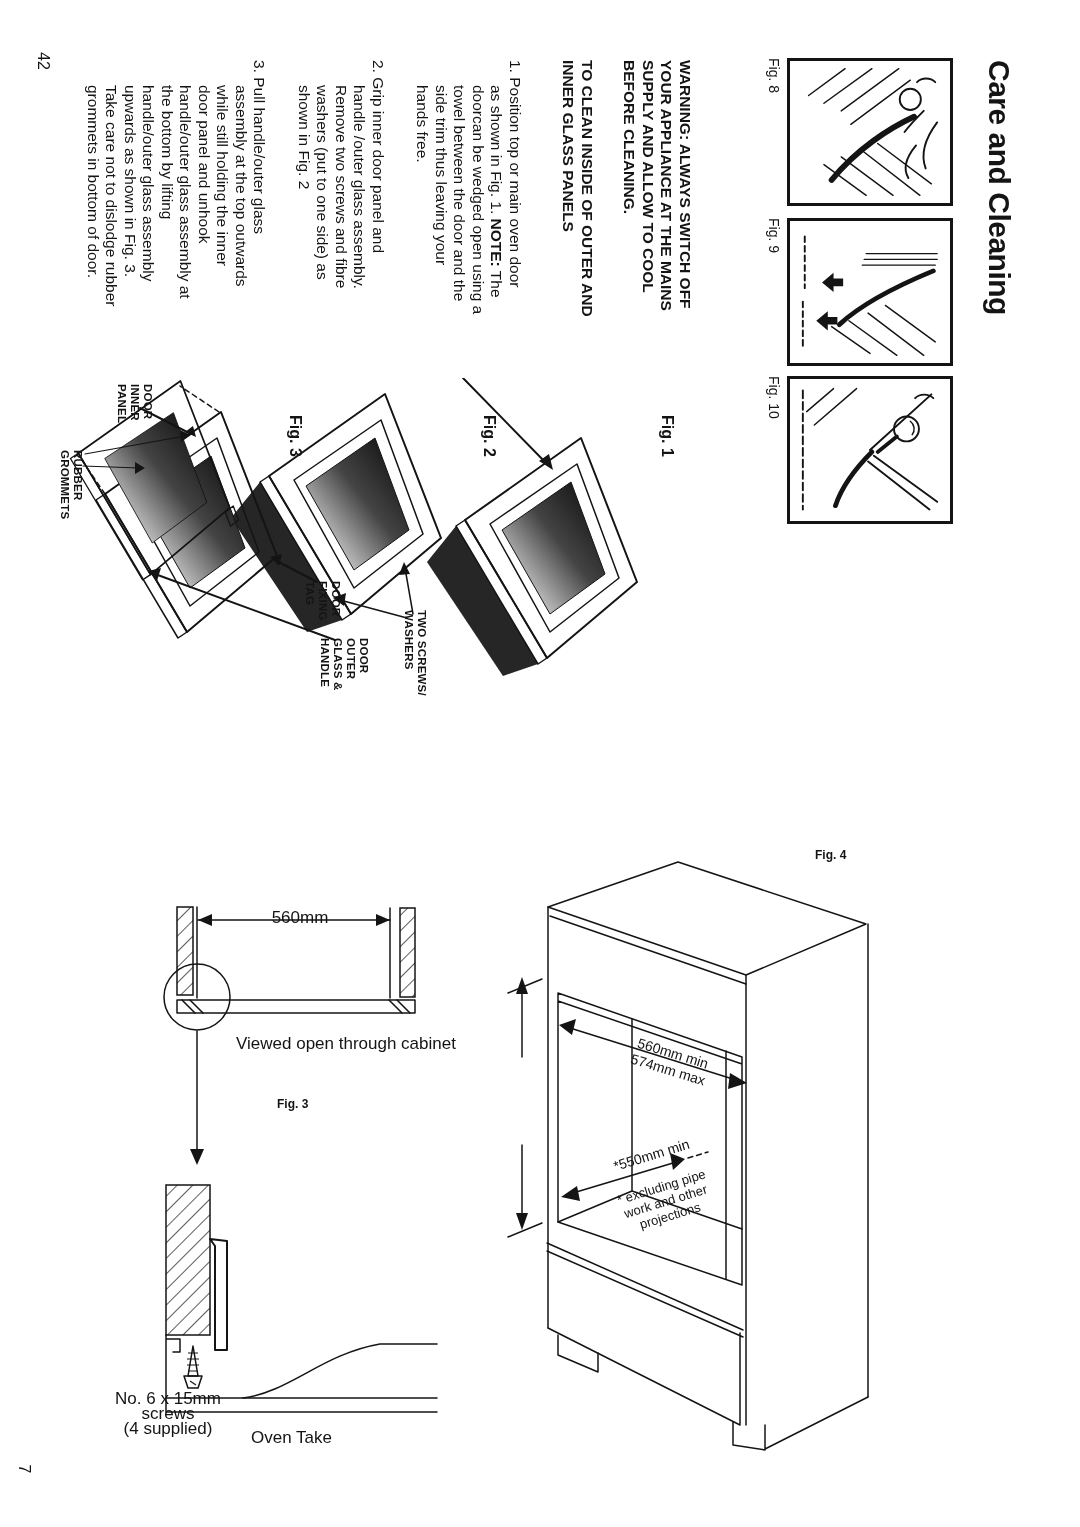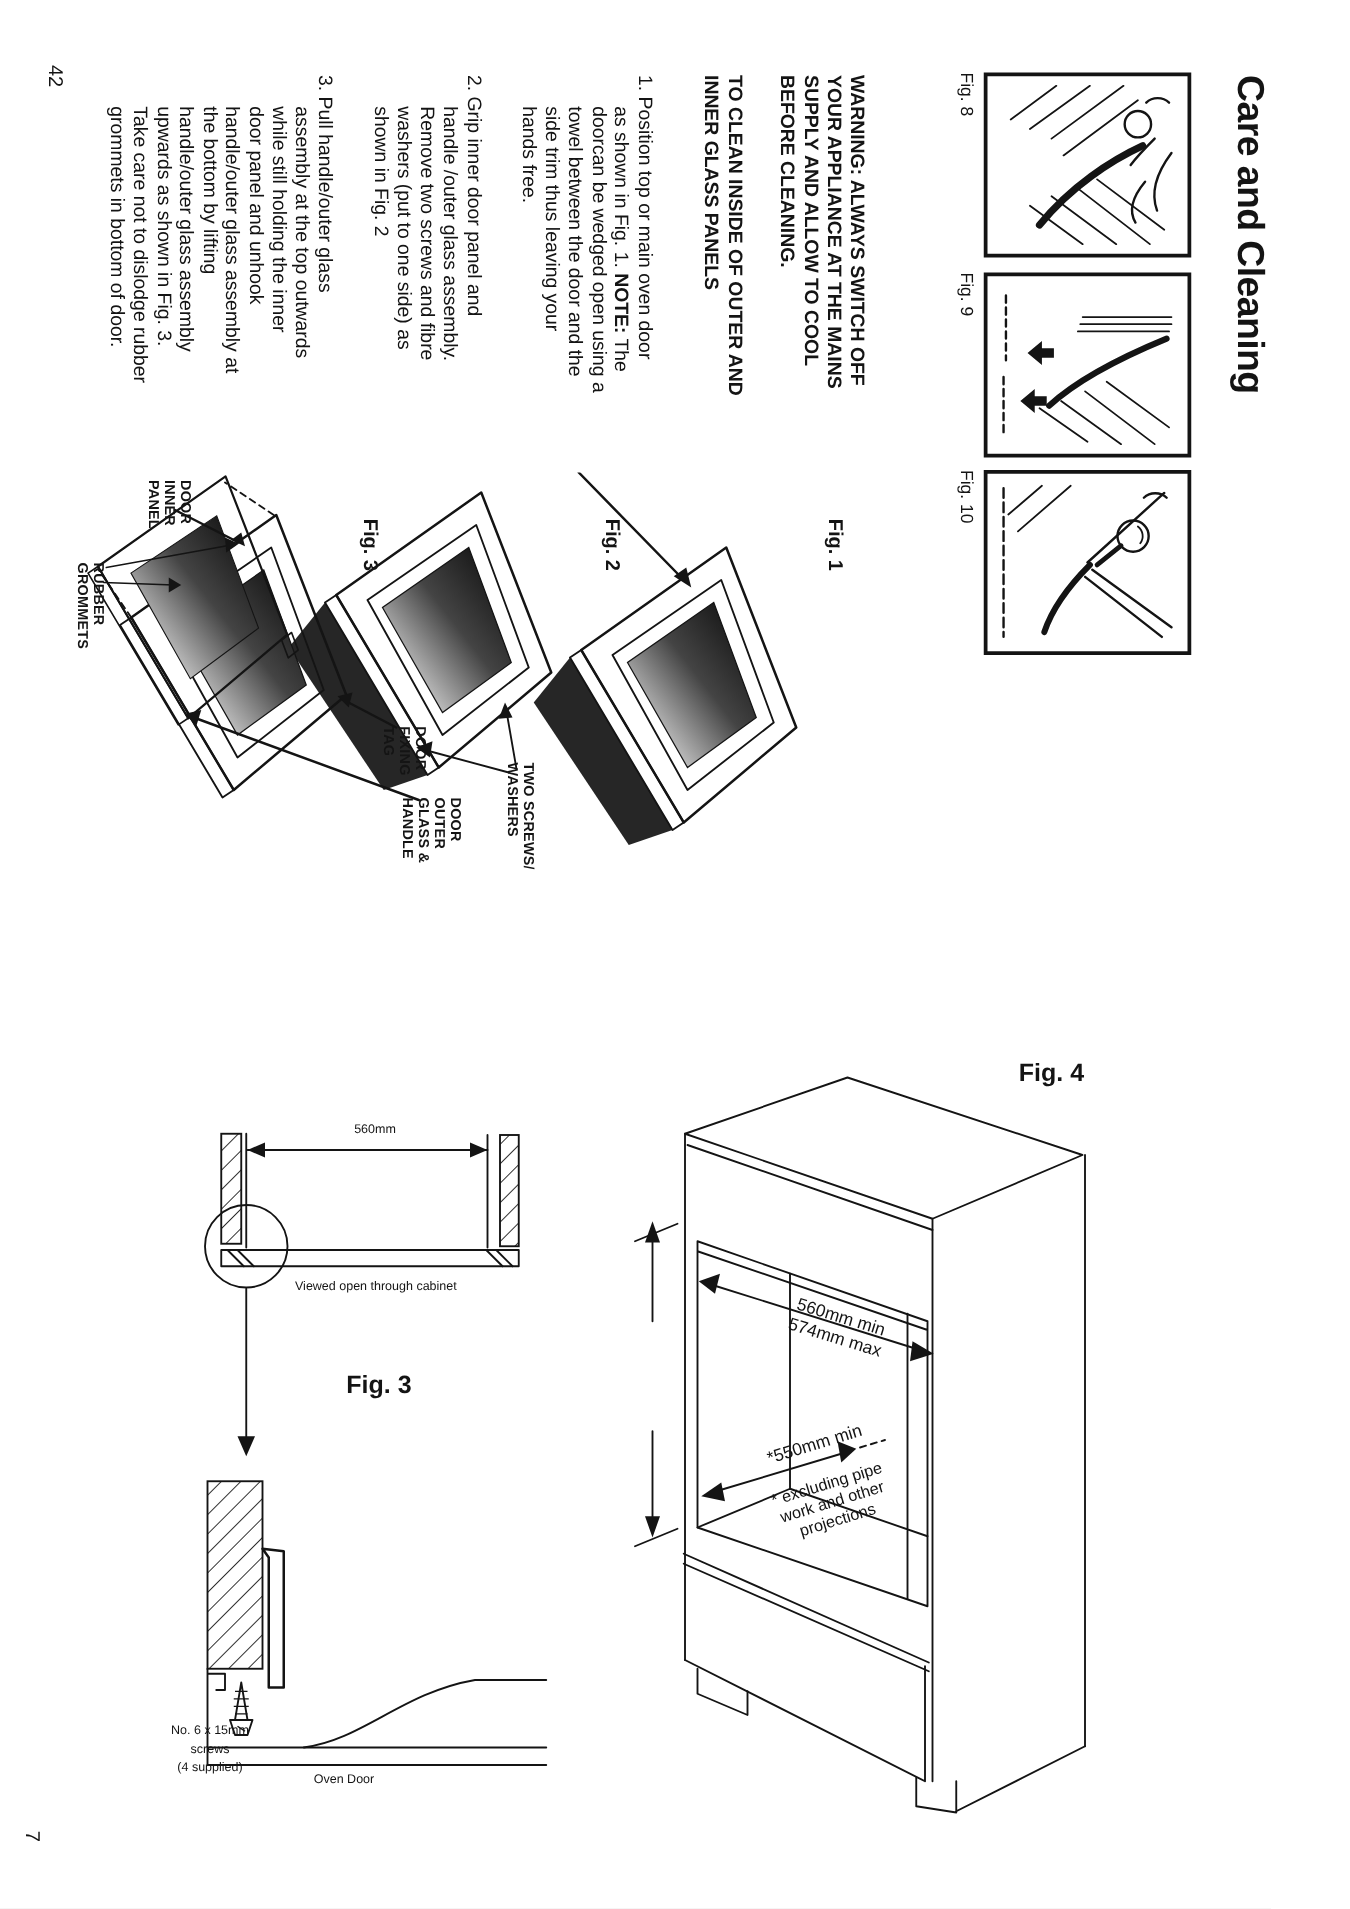--- a/index.html
+++ b/index.html
@@ -12,23 +12,23 @@
   .pg-title{font-size:30px;font-weight:bold;letter-spacing:-0.5px;white-space:nowrap;}
   .figbox{position:absolute;width:148px;height:166px;border:3px solid #141414;box-sizing:border-box;background:#fff;}
   .figcap{font-size:14px;white-space:nowrap;}
   .boldblock{font-size:15.5px;font-weight:bold;line-height:18.5px;white-space:pre-line;width:330px;}
   .step{font-size:15.5px;line-height:18.5px;white-space:pre-line;width:330px;
         padding-left:25px;text-indent:-25px;margin:0 0 26px 0;}
   .figlabel{font-size:16px;font-weight:bold;white-space:nowrap;}
   .callout{font-size:11.5px;font-weight:bold;line-height:13px;white-space:pre-line;letter-spacing:0.2px;}
   .pgnum{font-size:16px;}
   
-  .smalltext{font-size:10px;line-height:15px;white-space:pre-line;}
+  .smalltext{font-size:17px;line-height:15px;white-space:pre-line;margin-top:14px;}
   .center{text-align:center;}
-  .bfig{font-size:20px;font-weight:bold;white-space:nowrap;}
+  .bfig{font-size:12px;font-weight:bold;white-space:nowrap;}
   .dimr{transform-origin:0 0;white-space:pre-line;font-size:14px;line-height:17px;text-align:center;}
   .rot90{transform:rotate(90deg);transform-origin:center;}
   svg{display:block;}
   .lineart{stroke:#141414;fill:none;stroke-width:1.5;stroke-linecap:round;stroke-linejoin:round;}
   .lineart2{stroke:#141414;fill:none;stroke-width:2;stroke-linecap:round;stroke-linejoin:round;}
   .fillart{fill:#141414;stroke:none;}
 </style>
 </head>
 <body>
 
@@ -238,21 +238,21 @@
     <polygon class="fillart" points="81,352 97,341 100,356"></polygon>
     <polygon class="fillart" points="205,314 190,308 193,325"></polygon>
   </svg>
 
   <div class="abs smalltext center" style="left:258px;top:896px;width:84px;">560mm</div>
   <div class="abs smalltext" style="left:236px;top:1022px;">Viewed open through cabinet</div>
   <div class="abs bfig" style="left:277px;top:1097px;">Fig. 3</div>
   <div class="abs smalltext center" style="left:113px;top:1377px;width:110px;">No. 6 x 15mm
 screws
 (4 supplied)</div>
-  <div class="abs smalltext" style="left:251px;top:1416px;">Oven Door</div>
+  <div class="abs smalltext" style="left:251px;top:1416px;">Oven Take</div>
   <div class="abs bfig" style="left:815px;top:848px;">Fig. 4</div>
   <div class="abs dimr" style="left:618px;top:1028px;width:120px;transform:rotate(17deg);">560mm min
 574mm max</div>
   <div class="abs dimr" style="left:582px;top:1150px;width:130px;transform:rotate(-17deg);">
     <div>*550mm min</div>
     <div style="font-size:13px;line-height:15px;">* excluding pipe
 work and other
 projections</div>
   </div>
   <div class="abs pgnum rot90" style="left:20px;top:1460px;">7</div>

